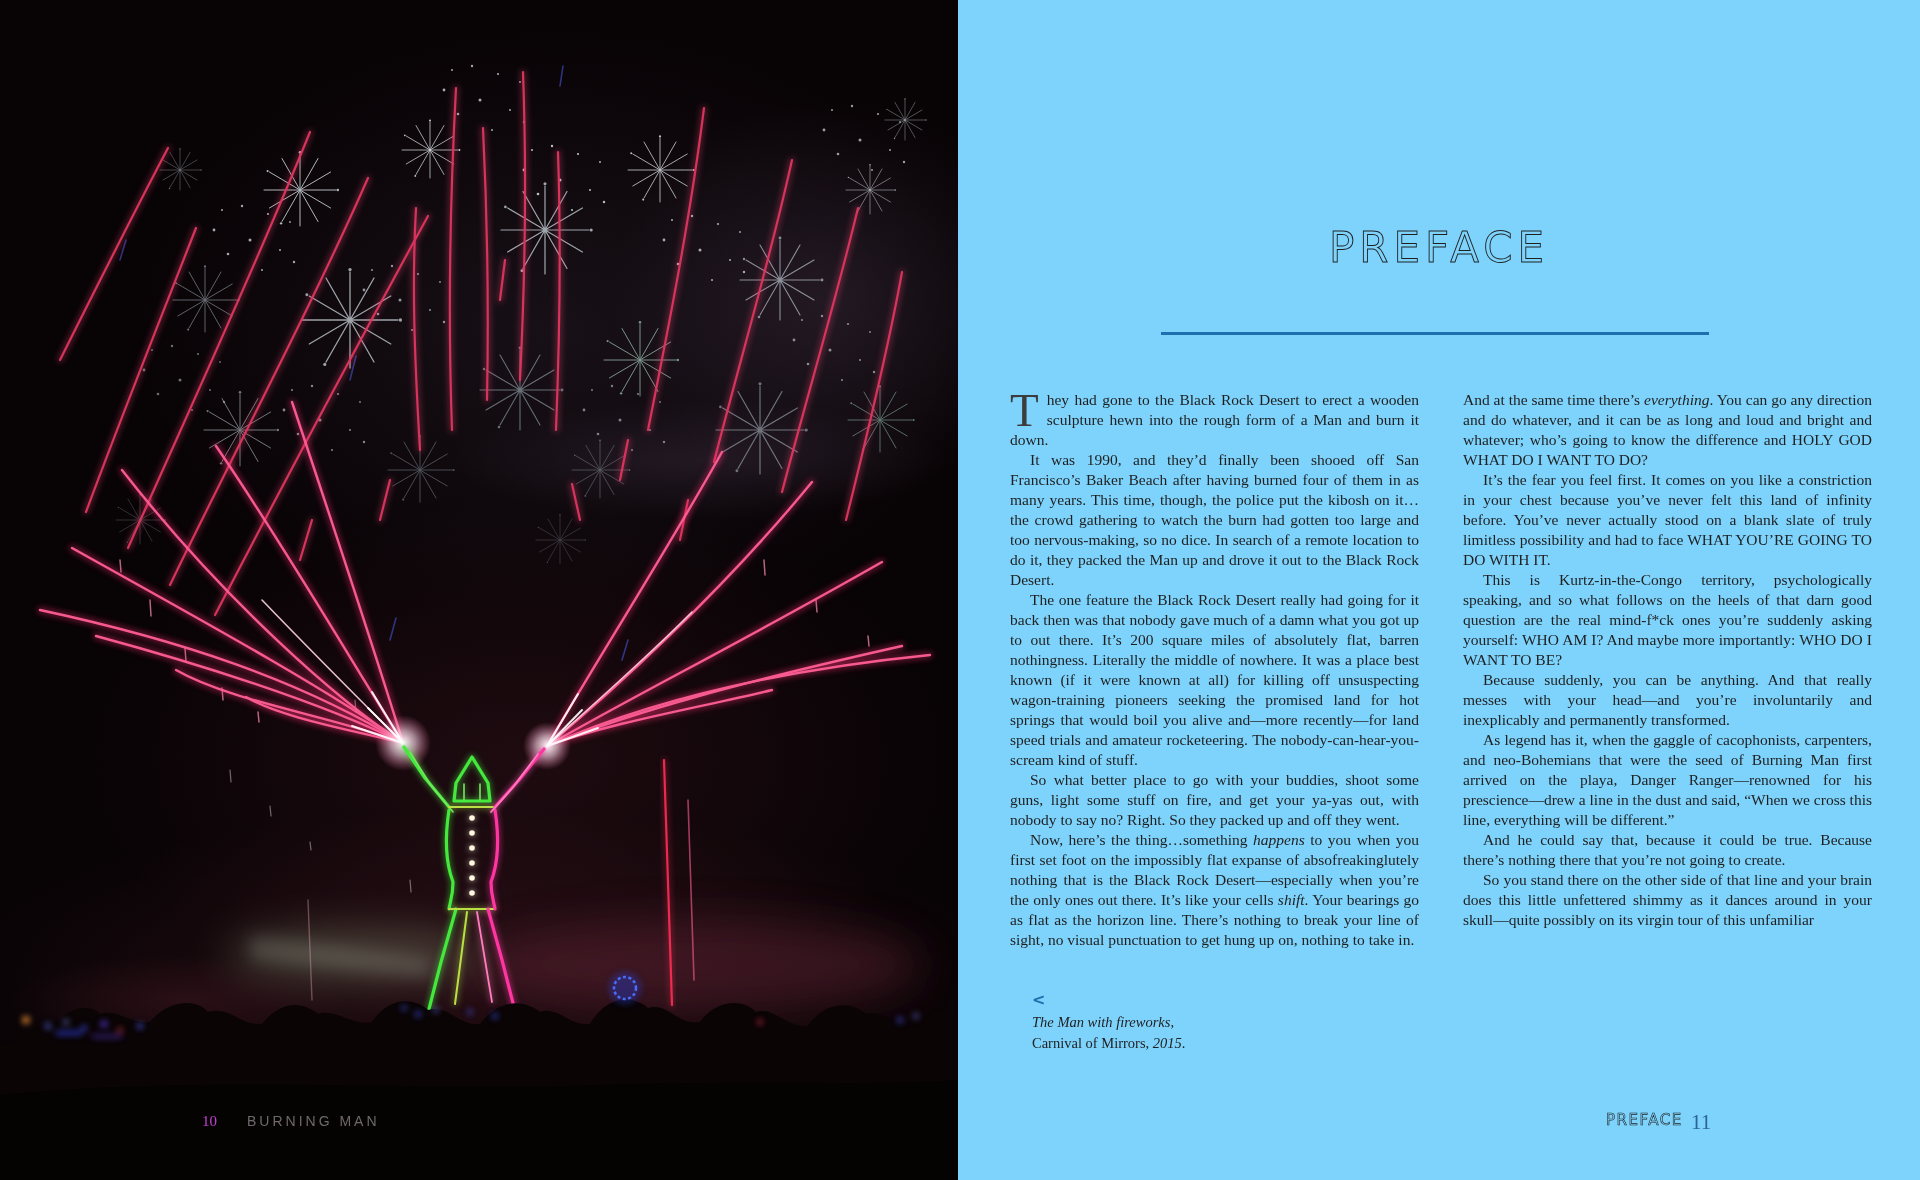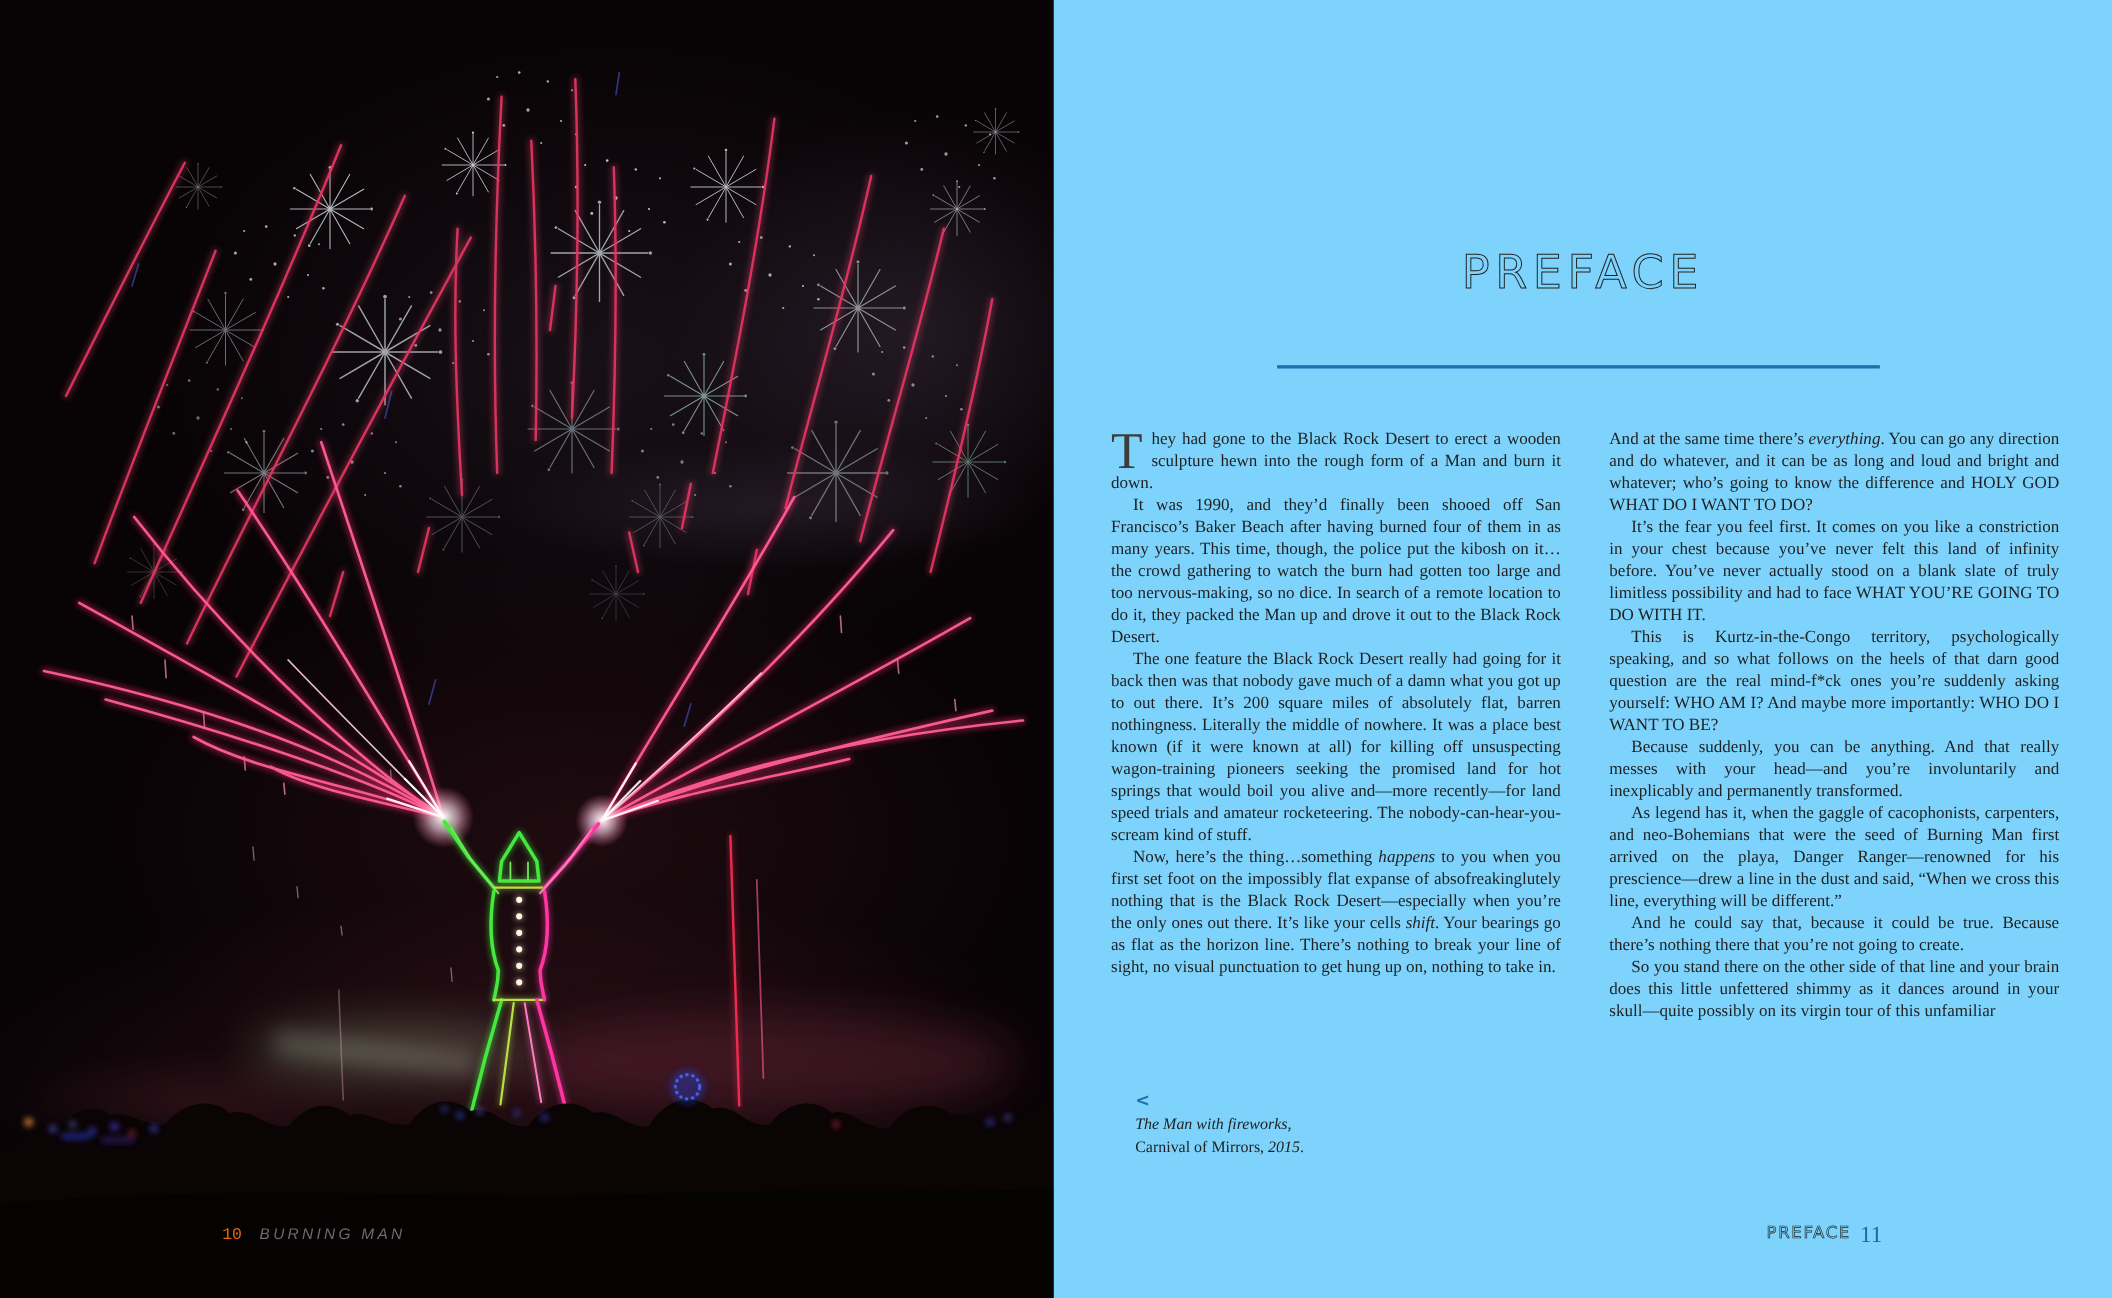--- a/index.html
+++ b/index.html
@@ -1,22 +1,22 @@
 <!DOCTYPE html>
 <html><head>
 <meta charset="utf-8">
 <style>
   html,body{margin:0;padding:0;background:#333;}
   .spread{position:relative;width:1920px;height:1180px;background:#ffffff;overflow:hidden;font-family:"Liberation Serif",serif;}
   
   .page-left{position:absolute;left:0;top:0;width:958px;height:1180px;margin:0;background:#070304;overflow:hidden;}
   .page-left svg{display:block;}
   .photo-footer{position:absolute;left:202px;top:1113px;display:flex;align-items:baseline;color:#8b8289;}
-  .photo-footer .pgnum{font-family:Liberation Mono, monospace;font-size:15px;color:#f97316;opacity:.9;}
-  .photo-footer .runhead{margin-left:16px;font-family:"Liberation Sans",sans-serif;font-size:14px;letter-spacing:3px;color:#837a80;opacity:.85;font-style:italic;}
+  .photo-footer .pgnum{font-family:Liberation Serif, serif;font-size:15px;color:#d946ef;opacity:.9;}
+  .photo-footer .runhead{margin-left:30px;font-family:"Liberation Sans",sans-serif;font-size:14px;letter-spacing:3px;color:#837a80;opacity:.85;}
   
   .page-right{position:absolute;left:958px;top:0;width:962px;height:1180px;background:#7dd3fc;}
   .title-svg{position:absolute;left:0;top:212px;width:962px;height:72px;}
   .title-rule{position:absolute;left:203px;top:332px;width:548px;height:3px;background:#1d6fad;}
   .columns{position:absolute;left:52px;top:390px;width:862px;display:flex;}
   .col{width:409px;font-size:15.5px;line-height:20px;color:#1f1f1f;text-align:justify;}
   .col + .col{margin-left:44px;}
   .col p{margin:0;text-indent:20px;}
   .col p.first{text-indent:0;}
   .dropcap{float:left;font-size:47px;line-height:38px;padding:1px 8px 0 0;color:#3c3c3c;font-family:"Liberation Serif",serif;}
@@ -271,20 +271,21 @@
     <svg class="title-svg" xmlns="http://www.w3.org/2000/svg">
       <text x="481" y="50" text-anchor="middle" font-family="DejaVu Sans, sans-serif" font-size="42" letter-spacing="5" fill="none" stroke="#1f1f1f" stroke-width="0.9">PREFACE</text>
     </svg>
     <div class="title-rule"></div>
 
     <div class="columns">
       <div class="col" id="col-left">
           <p class="first"><span class="dropcap">T</span>hey had gone to the Black Rock Desert to erect a wooden sculpture hewn into the rough form of a Man and burn it down.</p>
           <p>It was 1990, and they’d finally been shooed off San Francisco’s Baker Beach after having burned four of them in as many years. This time, though, the police put the kibosh on it…the crowd gathering to watch the burn had gotten too large and too nervous-making, so no dice. In search of a remote location to do it, they packed the Man up and drove it out to the Black Rock Desert.</p>
           <p>The one feature the Black Rock Desert really had going for it back then was that nobody gave much of a damn what you got up to out there. It’s 200 square miles of absolutely flat, barren nothingness. Literally the middle of nowhere. It was a place best known (if it were known at all) for killing off unsuspecting wagon-training pioneers seeking the promised land for hot springs that would boil you alive and—more recently—for land speed trials and amateur rocketeering. The nobody-can-hear-you-scream kind of stuff.</p>
+          <p>So what better place to go with your buddies, shoot some guns, light some stuff on fire, and get your ya-yas out, with nobody to say no? Right. So they packed up and off they went.</p>
           <p>Now, here’s the thing…something <em>happens</em> to you when you first set foot on the impossibly flat expanse of absofreakinglutely nothing that is the Black Rock Desert—especially when you’re the only ones out there. It’s like your cells <em>shift</em>. Your bearings go as flat as the horizon line. There’s nothing to break your line of sight, no visual punctuation to get hung up on, nothing to take in.</p>
         </div>
       <div class="col" id="col-right">
           <p class="first">And at the same time there’s <em>everything</em>. You can go any direction and do whatever, and it can be as long and loud and bright and whatever; who’s going to know the difference and HOLY GOD WHAT DO I WANT TO DO?</p>
           <p>It’s the fear you feel first. It comes on you like a constriction in your chest because you’ve never felt this land of infinity before. You’ve never actually stood on a blank slate of truly limitless possibility and had to face WHAT YOU’RE GOING TO DO WITH IT.</p>
           <p>This is Kurtz-in-the-Congo territory, psychologically speaking, and so what follows on the heels of that darn good question are the real mind-f*ck ones you’re suddenly asking yourself: WHO AM I? And maybe more importantly: WHO DO I WANT TO BE?</p>
           <p>Because suddenly, you can be anything. And that really messes with your head—and you’re involuntarily and inexplicably and permanently transformed.</p>
           <p>As legend has it, when the gaggle of cacophonists, carpenters, and neo-Bohemians that were the seed of Burning Man first arrived on the playa, Danger Ranger—renowned for his prescience—drew a line in the dust and said, “When we cross this line, everything will be different.”</p>
           <p>And he could say that, because it could be true. Because there’s nothing there that you’re not going to create.</p>
           <p>So you stand there on the other side of that line and your brain does this little unfettered shimmy as it dances around in your skull—quite possibly on its virgin tour of this unfamiliar</p>

